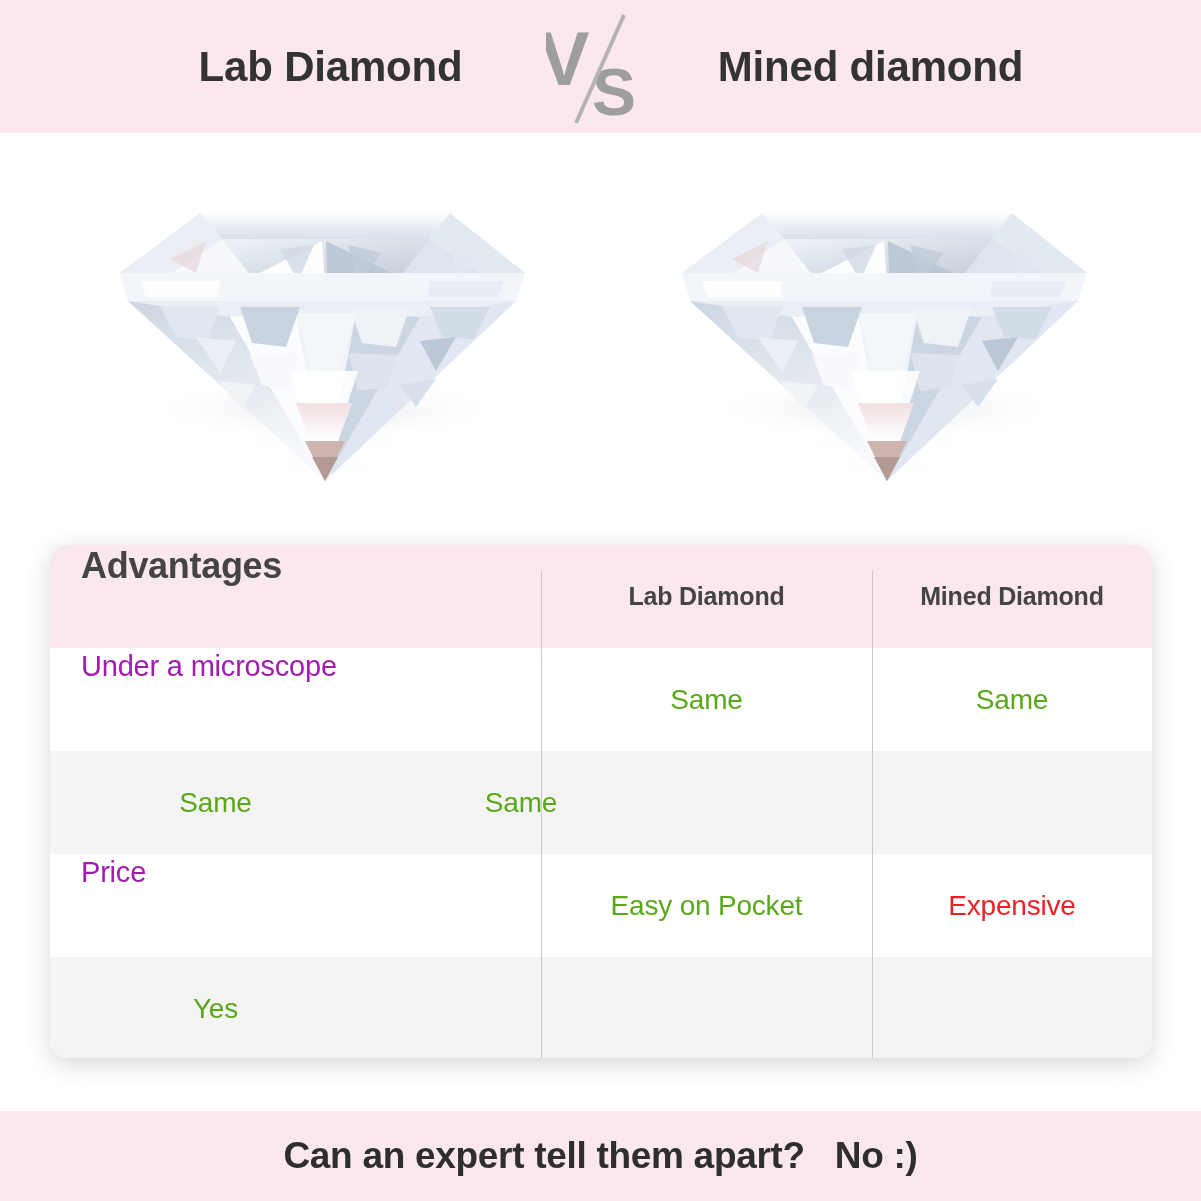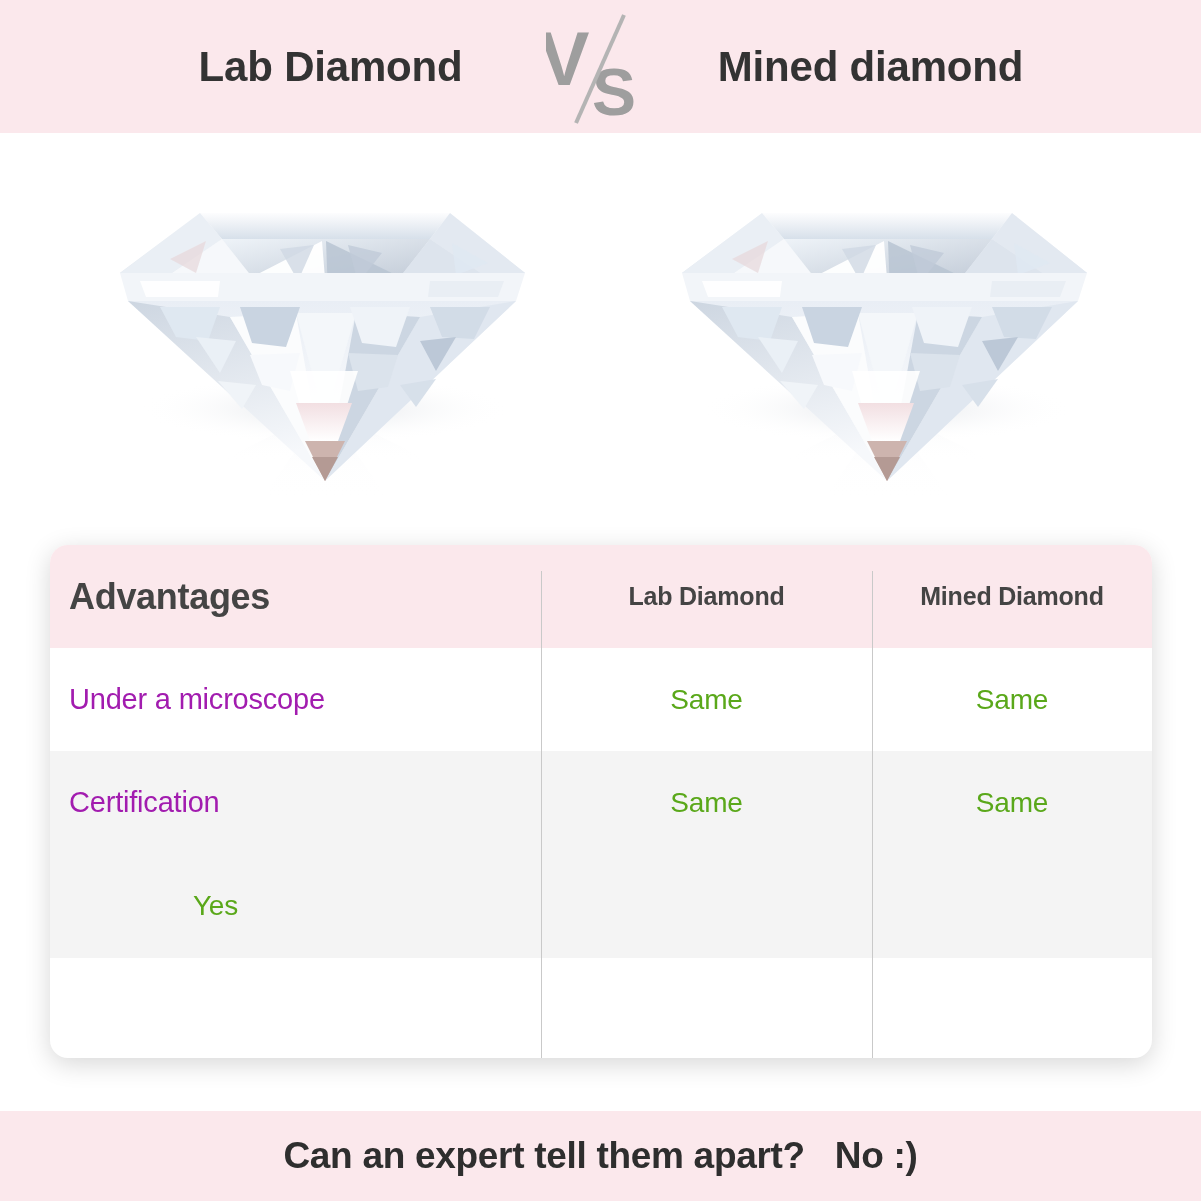--- a/index.html
+++ b/index.html
@@ -54,21 +54,21 @@
   }
   .row{
     display:flex;align-items:stretch;width:100%;position:relative;
   }
   .row.head{height:103px;background:#fbe8ec;}
   .row.r0{height:103px;background:#ffffff;}
   .row.r1{height:103px;background:#f4f4f4;}
   .row.r2{height:103px;background:#ffffff;}
   .row.r3{height:104px;background:#f4f4f4;}
 
-  .c-adv{width:491px;display:flex;align-items:center;padding-left:19px;box-sizing:border-box;}
+  .c-adv{width:491px;display:flex;align-items:flex-start;padding-left:31px;box-sizing:border-box;}
   .c-lab{width:331px;display:flex;align-items:center;justify-content:center;box-sizing:border-box;}
   .c-min{width:280px;display:flex;align-items:center;justify-content:center;box-sizing:border-box;}
 
   .h-adv{font-size:36px;font-weight:bold;color:#444444;letter-spacing:-0.3px;}
   .h-col{font-size:25px;font-weight:bold;color:#444444;letter-spacing:-0.2px;}
 
   .feat{font-size:29px;color:#a21caf;line-height:1.28;letter-spacing:-0.2px;}
   .val{font-size:28px;font-weight:normal;letter-spacing:-0.2px;}
   .val.green{color:#5aa81a;}
   .val.red{color:#ed1f27;}
@@ -313,31 +313,39 @@
     </div>
     <div class="c-lab">
       <span class="val green">Same</span>
     </div>
     <div class="c-min">
       <span class="val green">Same</span>
     </div>
   </div>
 
   <div class="row r1">
-    <div class="c-adv">
-      <span class="feat">Certification</span>
-    </div>
     <div class="c-lab">
       <span class="val green">Same</span>
     </div>
     <div class="c-min">
       <span class="val green">Same</span>
     </div>
   </div>
 
+  <div class="row r2">
+    <div class="c-adv">
+      <span class="feat">Price</span>
+    </div>
+    <div class="c-lab">
+      <span class="val green">Easy on Pocket</span>
+    </div>
+    <div class="c-min">
+      <span class="val red">Expensive</span>
+    </div>
+  </div>
 
   <div class="row r3">
     <div class="c-lab">
       <span class="val green">Yes</span>
     </div>
   </div>
 </div>
 
 <div class="bottom-band">
   <span class="bottom-text">Can an expert tell them apart?   No :)</span>

